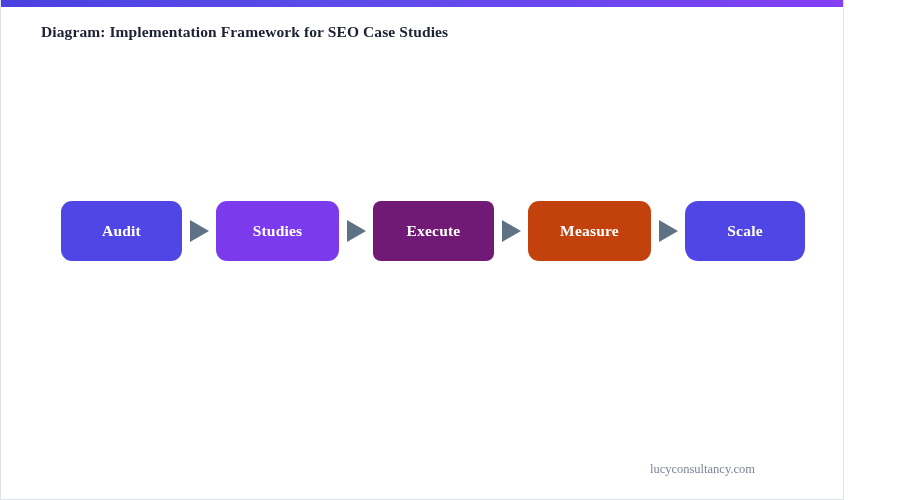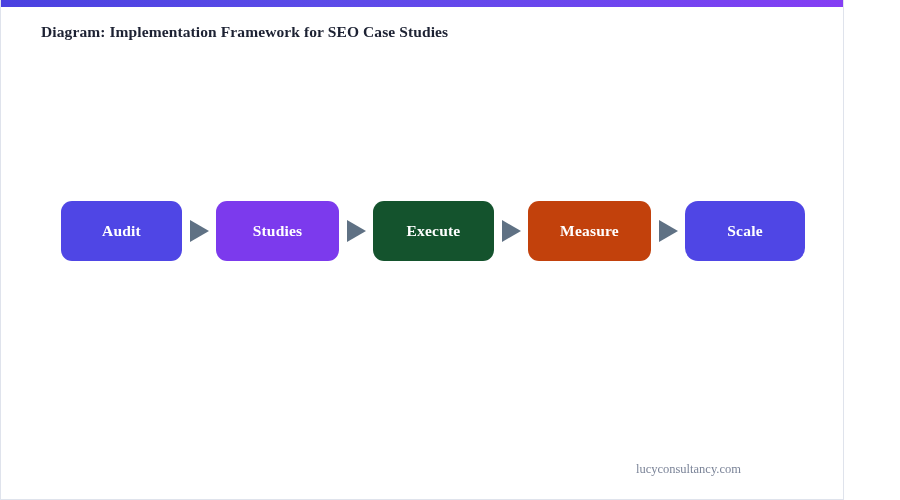--- a/index.html
+++ b/index.html
@@ -65,21 +65,21 @@
     font-size: 15.5px;
     font-weight: bold;
     letter-spacing: 0.2px;
     white-space: nowrap;
     box-sizing: border-box;
     padding: 1px 22px;
   }
 
   .node-0 { background: #4f46e5; min-width: 121px; }
   .node-1 { background: #7c3aed; min-width: 123px; }
-  .node-2 { background: #14532d; min-width: 121px; }
+  .node-2 { background: #701a75; min-width: 121px; border-radius: 8px; }
   .node-3 { background: #c2410c; min-width: 123px; }
   .node-4 { background: #4f46e5; min-width: 120px; border-radius: 13px; }
 
   .arrow {
     width: 34px;
     height: 60px;
     display: flex;
     align-items: center;
     justify-content: center;
     flex: 0 0 auto;
@@ -88,21 +88,21 @@
     display: block;
     width: 0;
     height: 0;
     border-top: 11px solid transparent;
     border-bottom: 11px solid transparent;
     border-left: 19px solid #5f7184;
   }
 
   .footer {
     position: absolute;
-    right: 102px;
+    right: 88px;
     bottom: 22px;
     font-size: 12.5px;
     color: #7b8498;
     white-space: nowrap;
     text-align: center;
   }
 </style>
 </head>
 <body>
 

